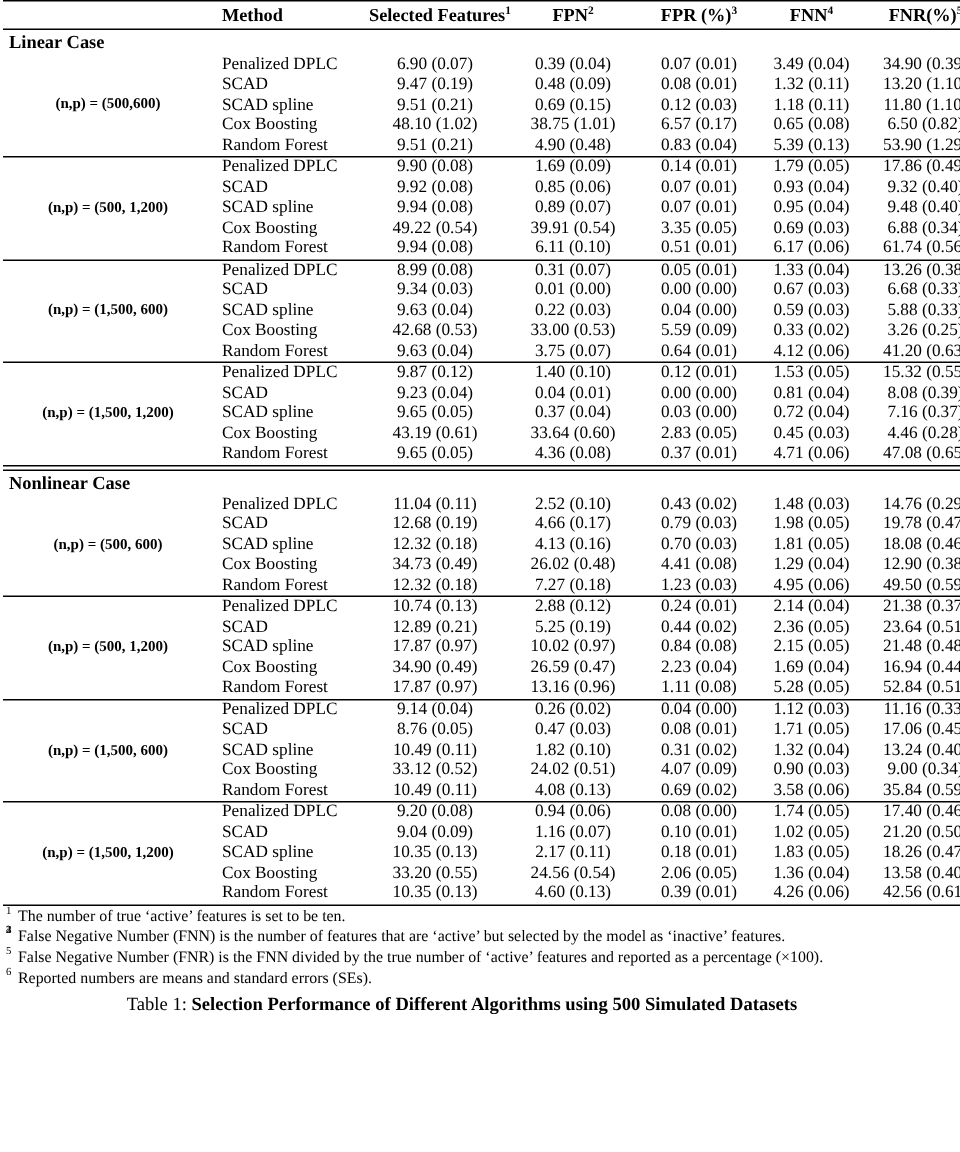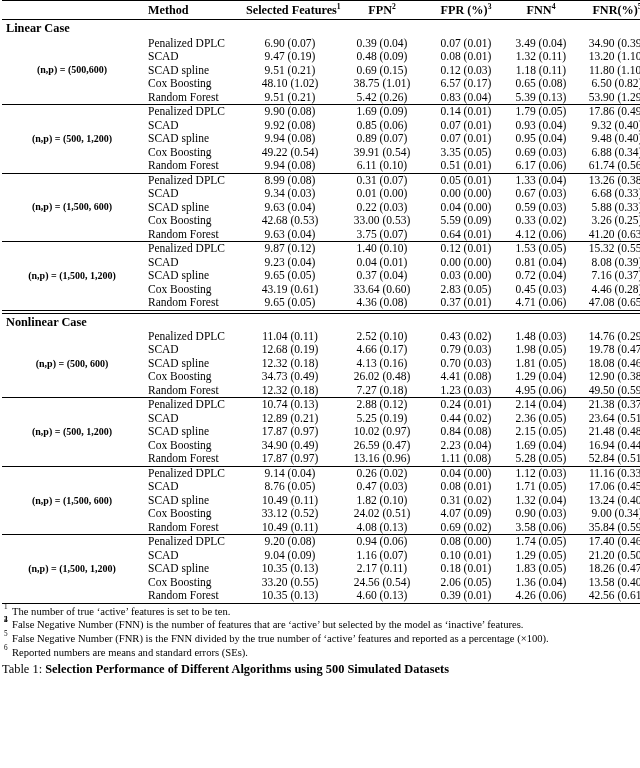--- a/index.html
+++ b/index.html
@@ -118,21 +118,21 @@
     padding-left: 8px;
   }
   .fn sup {
     position: absolute;
     left: 0;
     top: -1px;
     font-size: 7.2px;
     line-height: 1;
   }
   .caption {
-    text-align: left;
+    text-align: center;
     font-size: 12.4px;
     margin-top: 3px;
     white-space: nowrap;
   }
   .caption .cap-lead { font-weight: normal; }
   .caption .cap-bold { font-weight: bold; }
   sup.hm { font-size: 7.6px; vertical-align: super; font-weight: bold; }
 </style>
 </head>
 <body>
@@ -199,21 +199,21 @@
           <td class="method">Cox Boosting</td>
           <td class="num">48.10 (1.02)</td>
           <td class="num">38.75 (1.01)</td>
           <td class="num">6.57 (0.17)</td>
           <td class="num">0.65 (0.08)</td>
           <td class="num">6.50 (0.82)</td>
         </tr>
         <tr>
           <td class="method">Random Forest</td>
           <td class="num">9.51 (0.21)</td>
-          <td class="num">5.42 (0.26)</td>
+          <td class="num">4.90 (0.48)</td>
           <td class="num">0.83 (0.04)</td>
           <td class="num">5.39 (0.13)</td>
           <td class="num">53.90 (1.29)</td>
         </tr>
         <tr class="sep-single">
           <td colspan="7"></td>
         </tr>
         <tr>
           <td class="group-label" rowspan="5">(n,p) = (500, 1,200)</td>
           <td class="method">Penalized DPLC</td>
@@ -491,21 +491,21 @@
           <td class="num">0.94 (0.06)</td>
           <td class="num">0.08 (0.00)</td>
           <td class="num">1.74 (0.05)</td>
           <td class="num">17.40 (0.46)</td>
         </tr>
         <tr>
           <td class="method">SCAD</td>
           <td class="num">9.04 (0.09)</td>
           <td class="num">1.16 (0.07)</td>
           <td class="num">0.10 (0.01)</td>
-          <td class="num">1.29 (0.05)</td>
+          <td class="num">1.02 (0.05)</td>
           <td class="num">21.20 (0.50)</td>
         </tr>
         <tr>
           <td class="method">SCAD spline</td>
           <td class="num">10.35 (0.13)</td>
           <td class="num">2.17 (0.11)</td>
           <td class="num">0.18 (0.01)</td>
           <td class="num">1.83 (0.05)</td>
           <td class="num">18.26 (0.47)</td>
         </tr>

